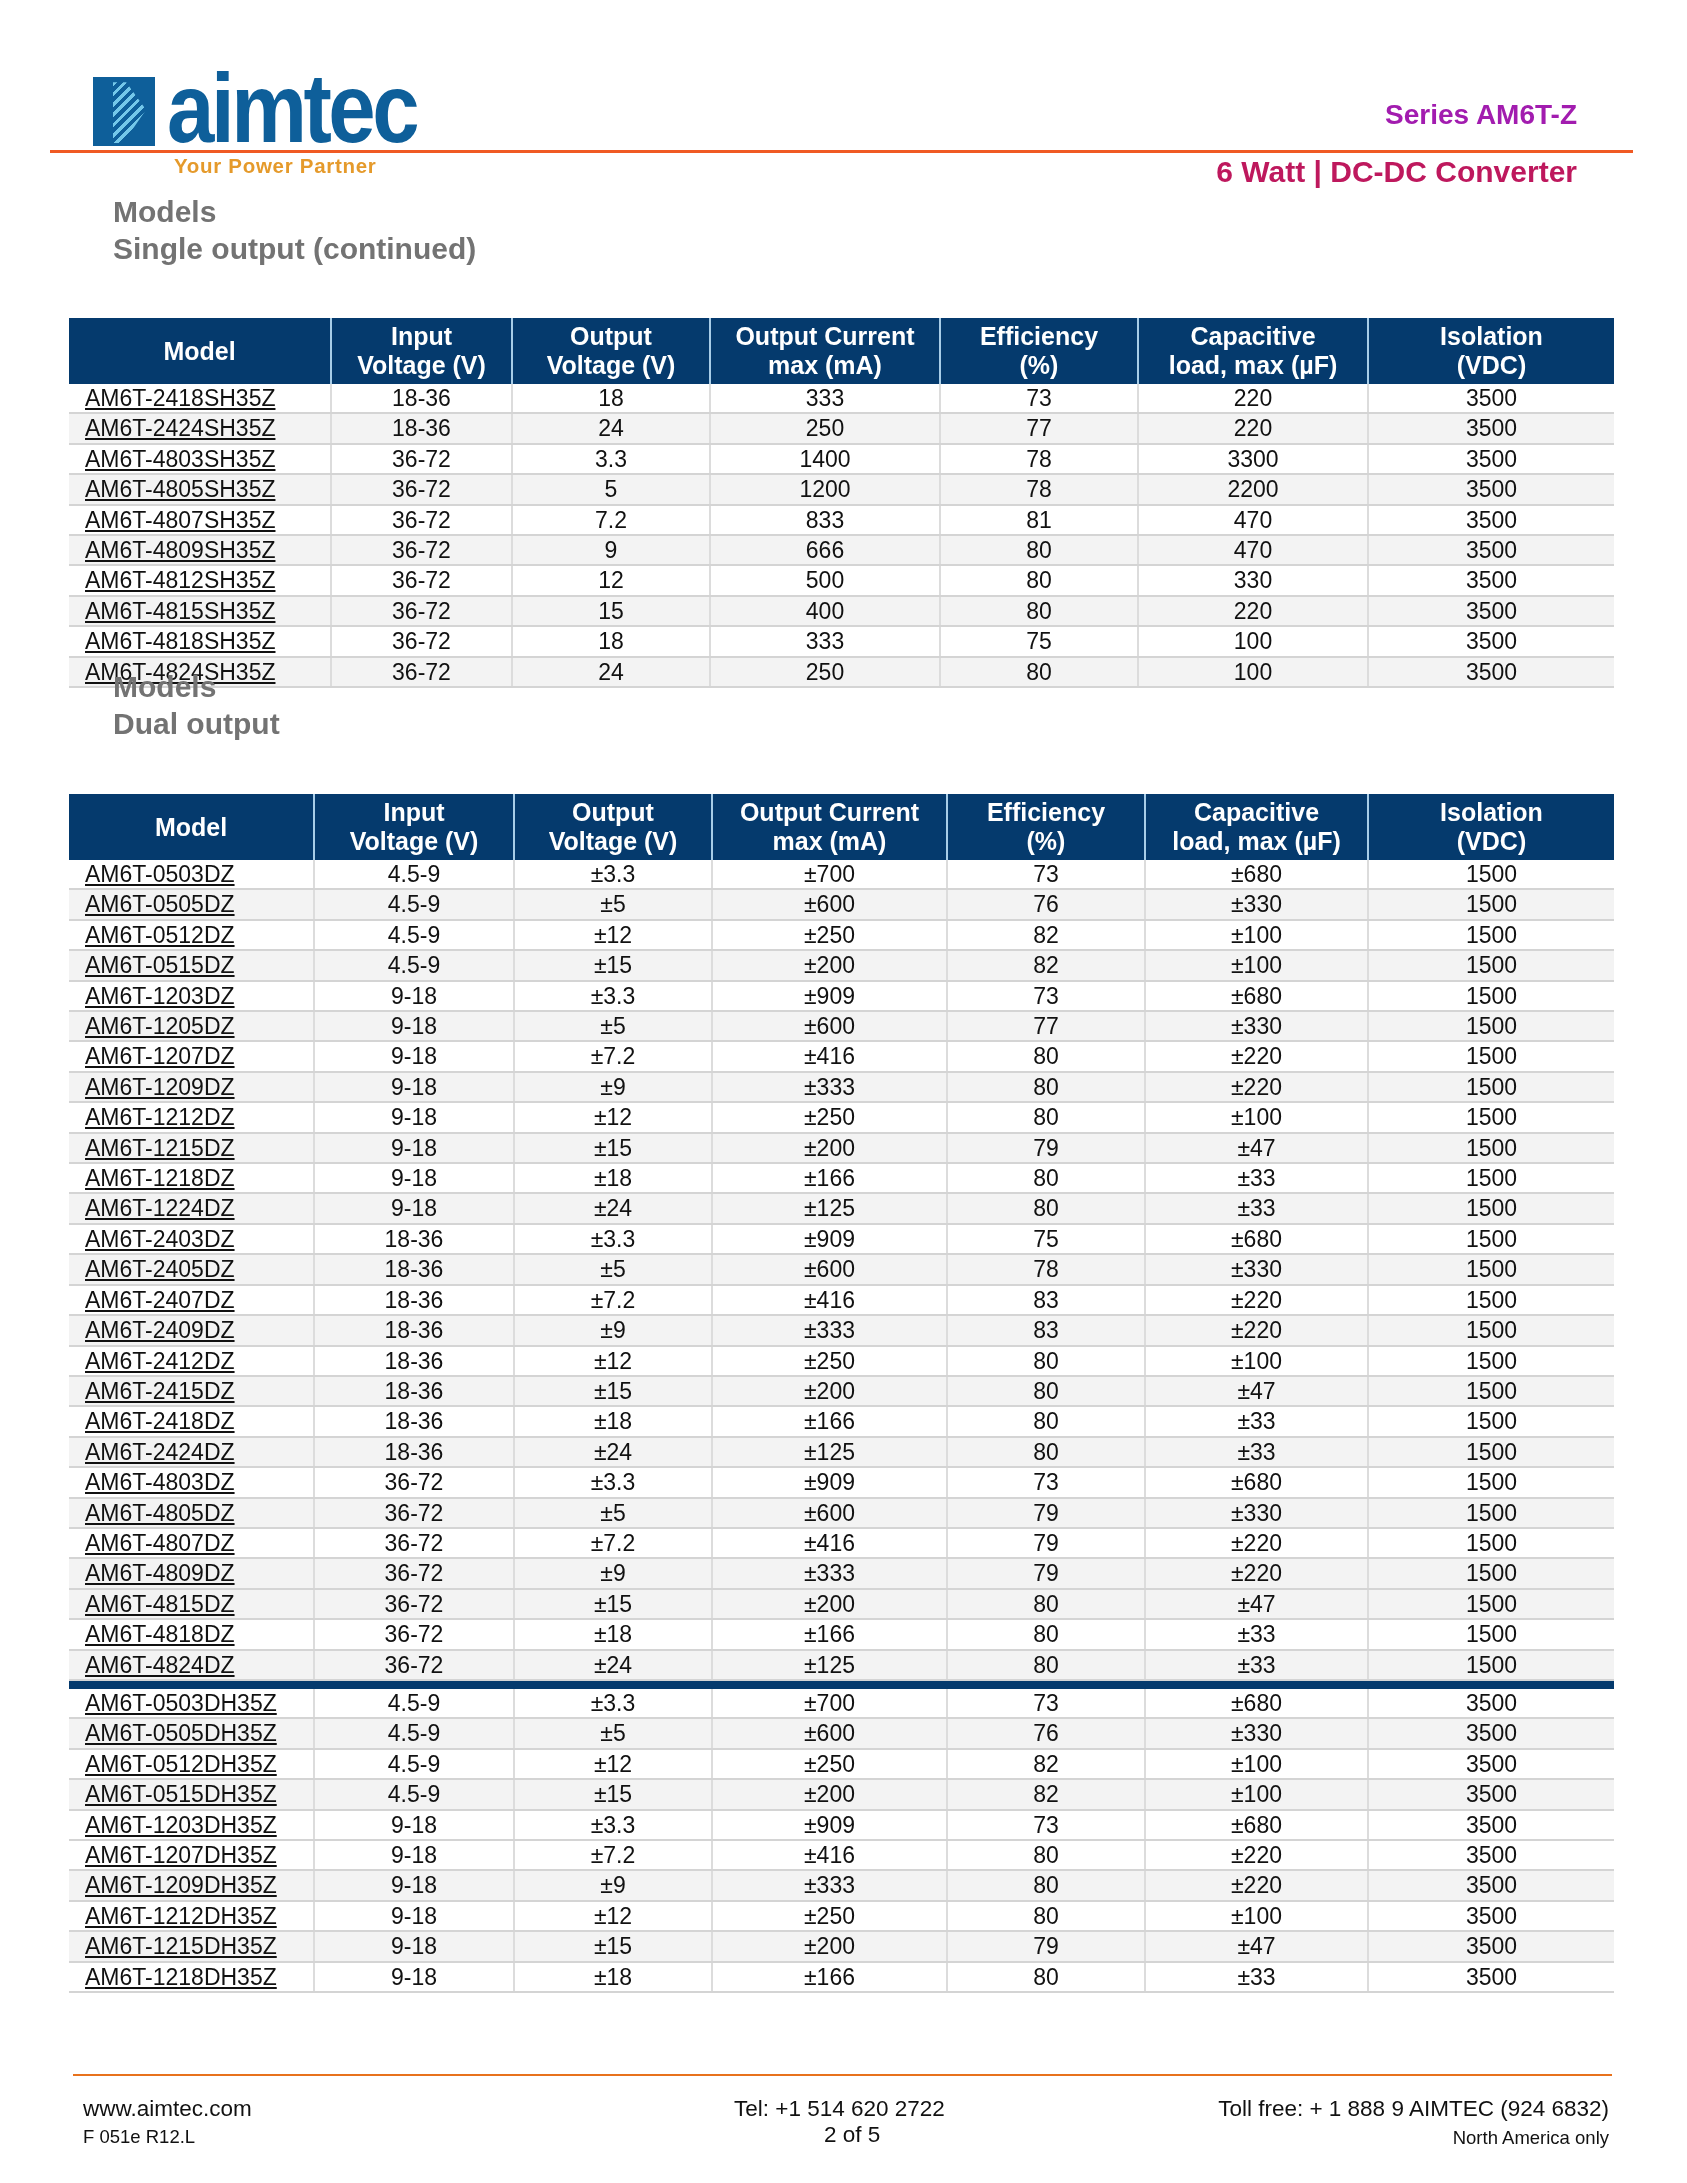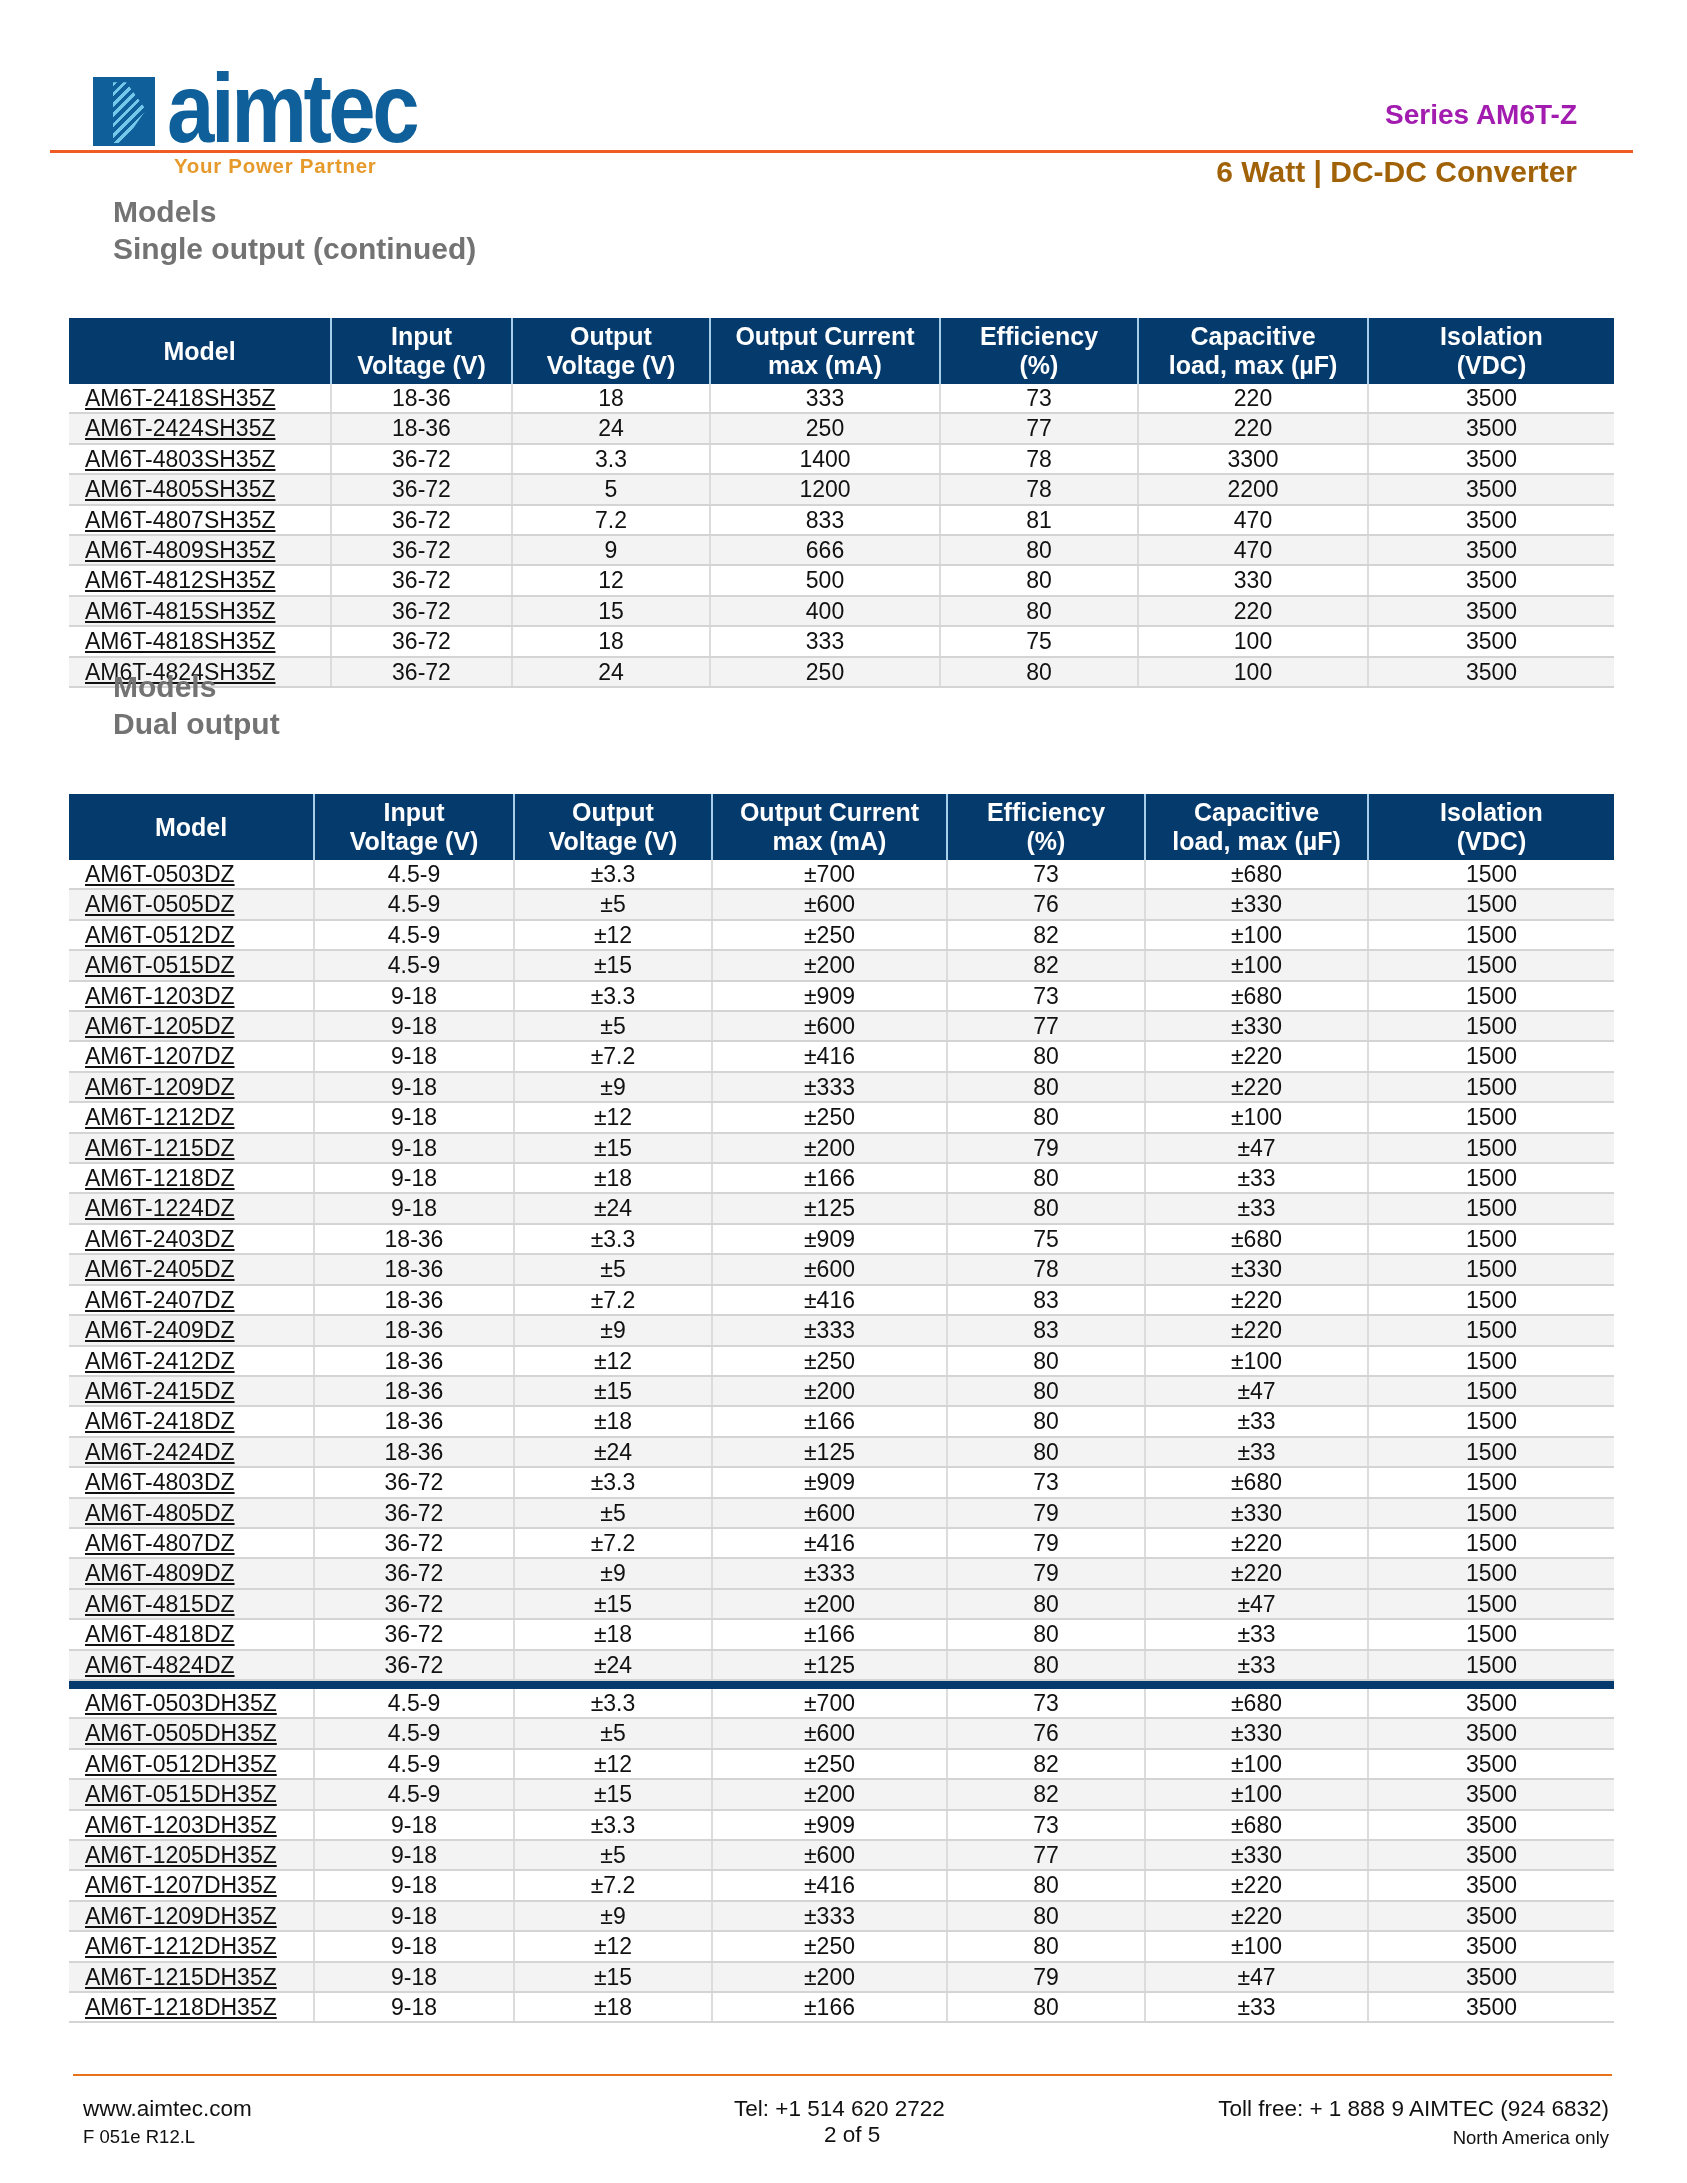--- a/index.html
+++ b/index.html
@@ -9,21 +9,21 @@
   .logo-box { position: absolute; left: 0; top: 4px; width: 62px; height: 69px; background: #0e5f9a; overflow: hidden; }
   .logo-box .dots { position: absolute; left: 20px; top: 5.3px; width: 33px; height: 61px;
      background: repeating-linear-gradient(135deg, #7fd3f2 0 3.3px, transparent 3.3px 7.3px);
      clip-path: polygon(0 0, 40% 0, 100% 45%, 30% 100%, 0 100%); opacity: .9; }
   .logo-word { position: absolute; left: 74px; top: -14.6px; font-family: "Liberation Sans", sans-serif; font-weight: bold;
      font-size: 99px; letter-spacing: -4px; color: #0e5f9a; transform: scaleX(.86); transform-origin: left top; line-height: 1; }
   .tagline { position: absolute; left: 81px; top: 81px; font-weight: bold; font-size: 20.5px; color: #e59a2b; letter-spacing: 0.7px; }
 
   .header-rule { position: absolute; left: 50px; top: 150px; width: 1583px; height: 2.6px; background: #f05a23; }
   .series-title { position: absolute; right: 110px; top: 99px; font-weight: bold; font-size: 28px; color: #a21caf; }
-  .series-sub { position: absolute; right: 110px; top: 155px; font-weight: bold; font-size: 30px; color: #a16207; }
+  .series-sub { position: absolute; right: 110px; top: 155px; font-weight: bold; font-size: 30px; color: #be185d; }
 
   .section-heading { position: absolute; left: 71px; font-weight: bold; font-size: 30px; color: #737373; line-height: 37px; margin-left: 42px; }
 
   table.spec { position: absolute; left: 69px; border-collapse: collapse; table-layout: fixed; font-size: 23px; margin-top: 48px; }
   table.spec th { background: #053a6d; color: #ffffff; font-weight: bold; font-size: 25px; line-height: 29px;
      border-left: 2px solid #a8cde8; padding: 4px 2.6px; text-align: center; vertical-align: middle; }
   table.spec th:first-child { border-left: none; }
   table.spec td { height: 28.4px; padding: 0; border-left: 2px solid #dcdcdc; border-bottom: 2px solid #d4d4d4;
      text-align: center; line-height: 28.4px; color: #111; white-space: nowrap; }
   table.spec td:first-child { text-align: left; padding-left: 16px; border-left: none; text-decoration: underline; }
@@ -517,29 +517,20 @@
       </tr>
       <tr>
         <td>AM6T-1203DH35Z</td>
         <td>9-18</td>
         <td>±3.3</td>
         <td>±909</td>
         <td>73</td>
         <td>±680</td>
         <td>3500</td>
       </tr>
-      <tr class="alt">
-        <td>AM6T-1205DH35Z</td>
-        <td>9-18</td>
-        <td>±5</td>
-        <td>±600</td>
-        <td>77</td>
-        <td>±330</td>
-        <td>3500</td>
-      </tr>
       <tr>
         <td>AM6T-1207DH35Z</td>
         <td>9-18</td>
         <td>±7.2</td>
         <td>±416</td>
         <td>80</td>
         <td>±220</td>
         <td>3500</td>
       </tr>
       <tr class="alt">

